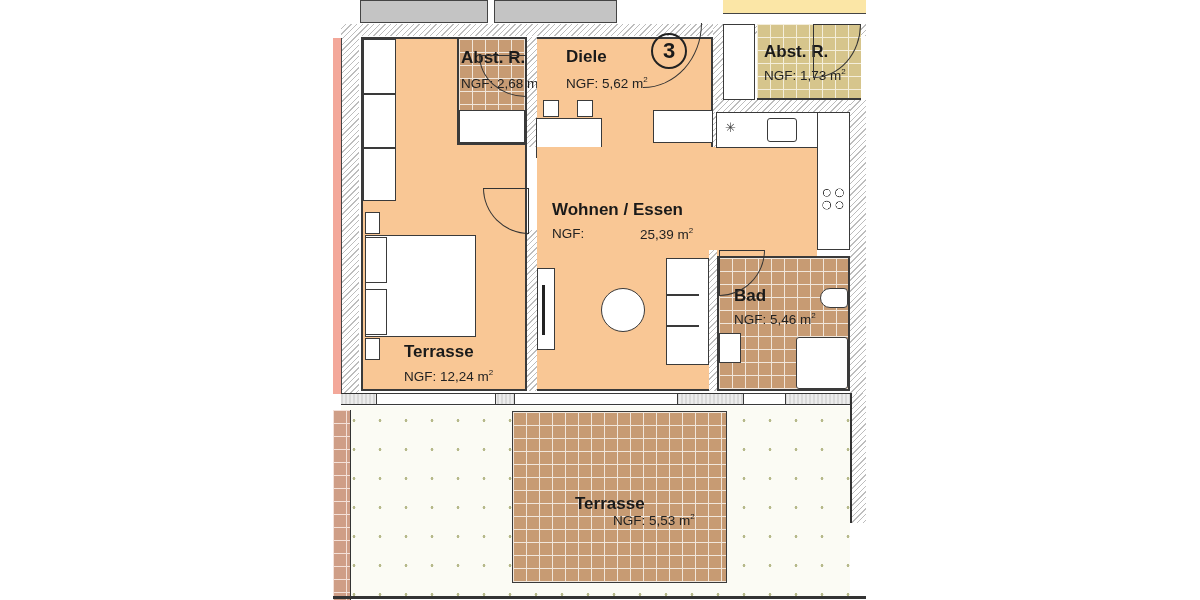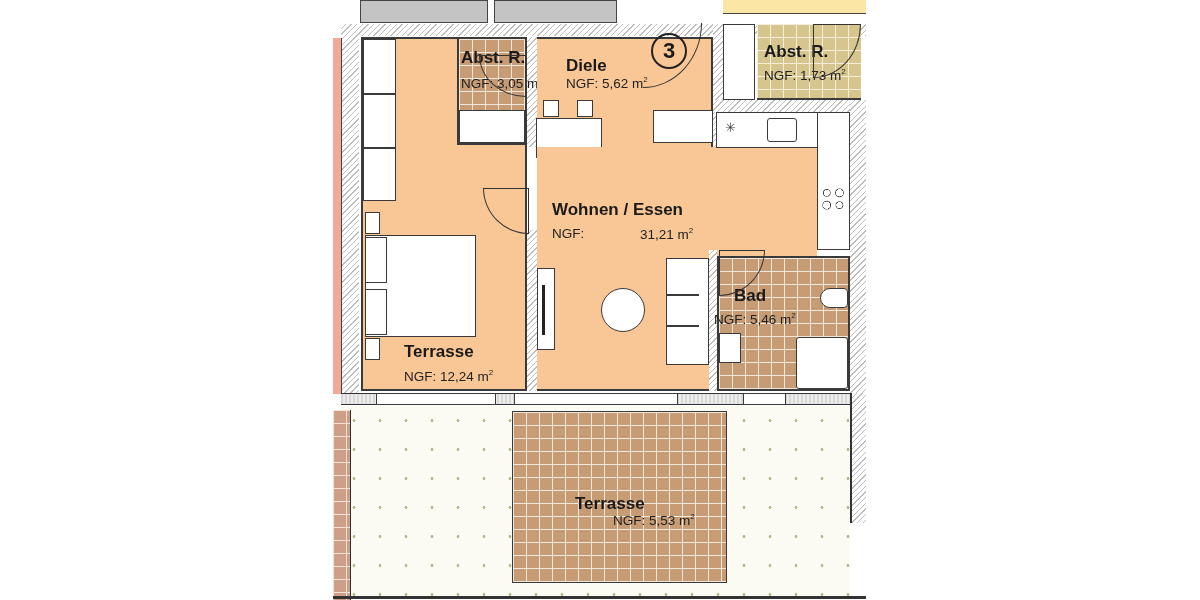--- a/index.html
+++ b/index.html
@@ -52,25 +52,25 @@
     <span>NGF:</span>
     <span>12,24 m</span><sup>2</sup>
   </div>
 
   <div class="abs tile-brown wallline" style="left:124px;top:37px;width:70px;height:108px;"></div>
   <div class="abs furn" style="left:126px;top:110px;width:66px;height:33px;"></div>
   <div class="abs hatch" style="left:194px;top:37px;width:10px;height:110px;"></div>
   <div class="label-title" style="left:128px;top:48px;">Abst. R.</div>
   <div class="label-area" style="left:128px;top:75px;">
     <span>NGF:</span>
-    <span>3,05 m</span><sup>2</sup>
+    <span>2,68 m</span><sup>2</sup>
   </div>
 
   <div class="abs room" style="left:204px;top:37px;width:176px;height:110px;border-top:2px solid #3a3a3a;border-right:2px solid #3a3a3a;"></div>
-  <div class="label-title" style="left:233px;top:56px;">Diele</div>
+  <div class="label-title" style="left:233px;top:47px;">Diele</div>
   <div class="label-area" style="left:233px;top:75px;">
     <span>NGF:</span>
     <span>5,62 m</span><sup>2</sup>
   </div>
   <div class="abs" style="left:318px;top:33px;width:36px;height:36px;border:2px solid #222;border-radius:50%;display:flex;align-items:center;justify-content:center;font-weight:bold;font-size:22px;color:#1a1a1a;">
     <span>3</span>
   </div>
   <div class="door-arc" style="left:310px;top:23px;width:58px;height:64px;border-top:none;border-right:none;border-radius:0 0 0 100%;transform:scaleX(-1);"></div>
   <div class="abs furn" style="left:320px;top:110px;width:60px;height:33px;"></div>
 
@@ -97,39 +97,39 @@
   <div class="abs furn" style="left:484px;top:112px;width:33px;height:138px;"></div>
   <div class="abs" style="left:392px;top:120px;font-size:13px;color:#444;">✳</div>
   <div class="abs furn" style="left:434px;top:118px;width:30px;height:24px;border-radius:3px;"></div>
   <div class="abs" style="left:487px;top:185px;width:27px;height:28px;background:radial-gradient(circle at 25% 28%,transparent 3px,#333 3.3px,transparent 4.3px),radial-gradient(circle at 72% 28%,transparent 3.5px,#333 3.8px,transparent 4.8px),radial-gradient(circle at 25% 72%,transparent 3.5px,#333 3.8px,transparent 4.8px),radial-gradient(circle at 72% 72%,transparent 3px,#333 3.3px,transparent 4.3px);"></div>
 
   <div class="label-title" style="left:219px;top:200px;">Wohnen / Essen</div>
   <div class="label-area" style="left:219px;top:226px;">
     <span>NGF:</span>
   </div>
   <div class="label-area" style="left:307px;top:226px;">
-    <span>31,21 m</span><sup>2</sup>
+    <span>25,39 m</span><sup>2</sup>
   </div>
 
   <div class="abs furn" style="left:204px;top:268px;width:18px;height:82px;"></div>
   <div class="abs" style="left:209px;top:285px;width:3px;height:50px;background:#222;"></div>
 
   <div class="abs furn" style="left:268px;top:288px;width:44px;height:44px;border-radius:50%;"></div>
 
   <div class="abs furn" style="left:333px;top:258px;width:43px;height:107px;"></div>
   <div class="abs" style="left:333px;top:294px;width:33px;height:1.5px;background:#3a3a3a;"></div>
   <div class="abs" style="left:333px;top:325px;width:33px;height:1.5px;background:#3a3a3a;"></div>
 
   <div class="abs hatch" style="left:376px;top:250px;width:8px;height:141px;"></div>
   <div class="abs tile-brown" style="left:384px;top:256px;width:133px;height:135px;border:2px solid #3a3a3a;"></div>
   <div class="abs furn" style="left:487px;top:288px;width:28px;height:20px;border-radius:10px 4px 4px 10px;"></div>
   <div class="abs furn" style="left:386px;top:333px;width:22px;height:30px;"></div>
   <div class="abs furn" style="left:463px;top:337px;width:52px;height:52px;border-radius:3px;"></div>
   <div class="label-title" style="left:401px;top:286px;">Bad</div>
-  <div class="label-area" style="left:381px;top:311px;">
+  <div class="label-area" style="left:401px;top:311px;">
     <span>NGF:</span>
     <span>5,46 m</span><sup>2</sup>
   </div>
 
   <div class="abs" style="left:8px;top:393px;width:525px;height:12px;background:repeating-linear-gradient(90deg,#d8d8d8 0 2px,#ececec 2px 4px);border-top:1.5px solid #333;border-bottom:1.5px solid #333;"></div>
   <div class="abs furn" style="left:43px;top:393px;width:120px;height:12px;"></div>
   <div class="abs furn" style="left:181px;top:393px;width:164px;height:12px;"></div>
   <div class="abs furn" style="left:410px;top:393px;width:43px;height:12px;"></div>
 
   <div class="abs lawn" style="left:8px;top:406px;width:509px;height:192px;"></div>

